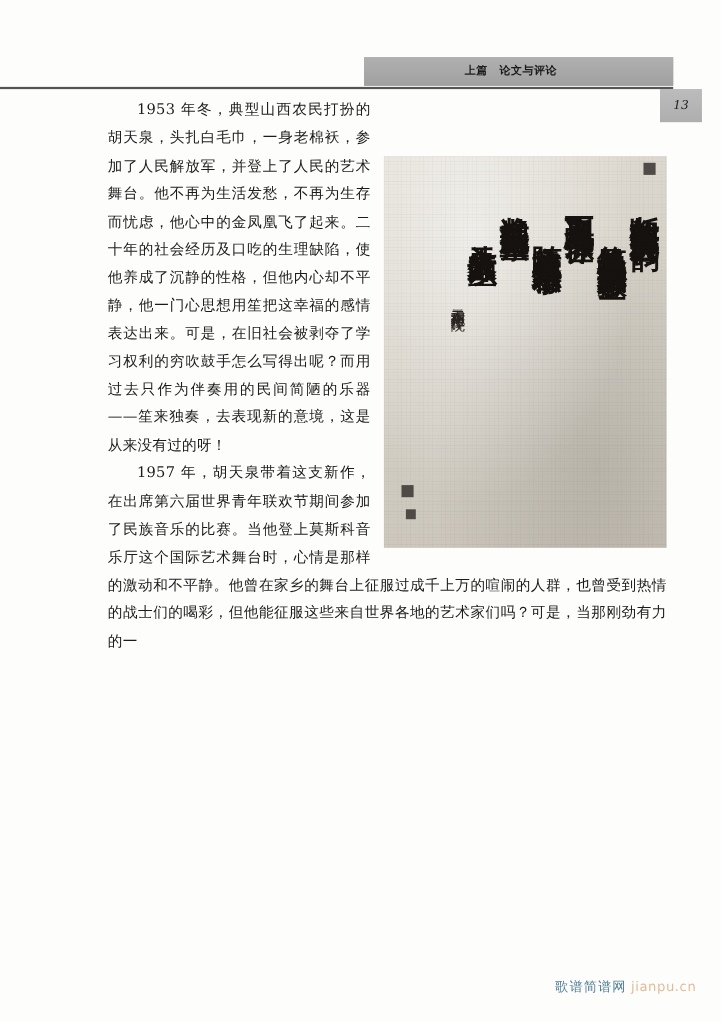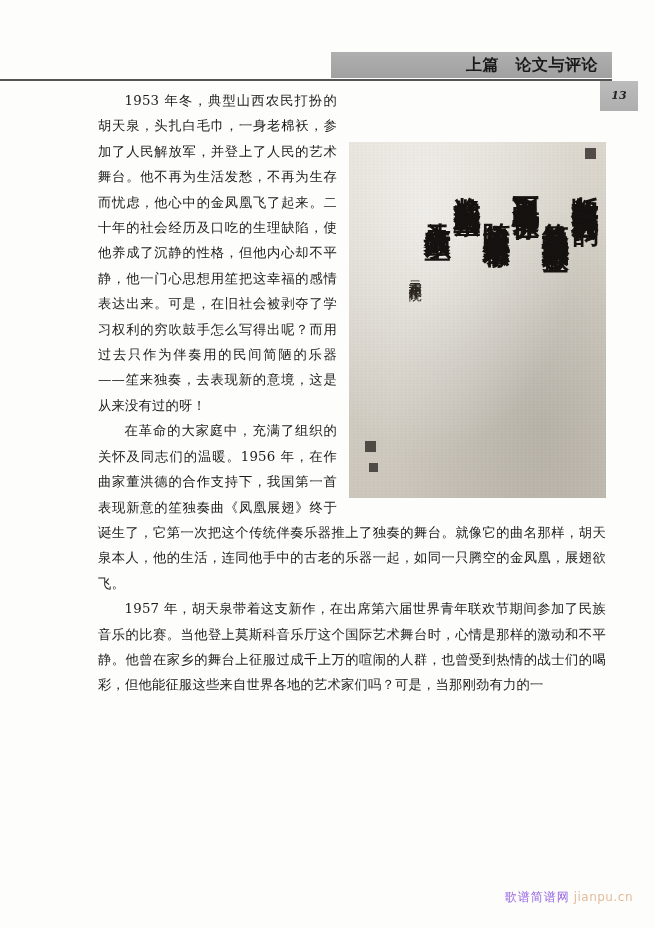--- a/index.html
+++ b/index.html
@@ -33,24 +33,24 @@
     background: #a8a8a8;
     background-image: linear-gradient(180deg, #b0b0b0 0%, #a0a0a0 100%);
   }
   .header-title {
     position: absolute;
     left: 331px;
     top: 52px;
     width: 267px;
     height: 26px;
     line-height: 26px;
-    text-align: right;
+    text-align: center;
     font-family: "DejaVu Sans", "Liberation Sans", sans-serif;
     font-weight: bold;
-    font-size: 16px;
+    font-size: 10px;
     color: #1a1a1a;
     letter-spacing: 0.5px;
     white-space: nowrap;
   }
   .header-rule {
     position: absolute;
     left: 0px;
     top: 79px;
     width: 612px;
     height: 2px;
@@ -72,21 +72,20 @@
     left: 600px;
     top: 81px;
     width: 38px;
     height: 30px;
     line-height: 30px;
     text-align: center;
     font-family: "DejaVu Serif", "Liberation Serif", serif;
     font-style: italic;
     font-size: 11px;
     color: #222222;
-    font-weight: bold;
   }
 
   
   .body-col {
     position: absolute;
     left: 98px;
     top: 88px;
     width: 508px;
   }
   .para {
@@ -183,21 +182,21 @@
   .watermark {
     position: absolute;
     right: 22px;
     bottom: 22px;
     font-size: 12px;
     white-space: nowrap;
     opacity: .72;
   }
   .wm-cn {
     font-family: "DejaVu Serif", "Liberation Serif", serif;
-    color: #6d28d9;
+    color: #0c4a6e;
     letter-spacing: 1px;
     margin-left: 12px;
   }
   .wm-en {
     font-family: "DejaVu Sans", "Liberation Sans", sans-serif;
     color: #d9a273;
     letter-spacing: .5px;
     margin-left: 4px;
   }
 </style>
@@ -227,21 +226,20 @@
             <span class="calli-col c6">斗天泉大师以笙</span>
             <span class="calli-col sig">云声于积水潭作院</span>
           </span>
           <span class="seal s-top"></span>
           <span class="seal s-b1"></span>
           <span class="seal s-b2"></span>
         </span></p>
 
     <p class="para">1953 年冬，典型山西农民打扮的胡天泉，头扎白毛巾，一身老棉袄，参加了人民解放军，并登上了人民的艺术舞台。他不再为生活发愁，不再为生存而忧虑，他心中的金凤凰飞了起来。二十年的社会经历及口吃的生理缺陷，使他养成了沉静的性格，但他内心却不平静，他一门心思想用笙把这幸福的感情表达出来。可是，在旧社会被剥夺了学习权利的穷吹鼓手怎么写得出呢？而用过去只作为伴奏用的民间简陋的乐器——笙来独奏，去表现新的意境，这是从来没有过的呀！</p>
 
-    <p class="para">在革命的大家庭中，充满了组织的关怀及同志们的温暖。1956 年，在作曲家董洪德的合作支持下，我国第一首表现新意的笙独奏曲《凤凰展翅》终于诞生了，它第一次把这个传统伴奏乐器推上了独奏的舞台。就像它的曲名那样，胡天泉本人，他的生活，连同他手中的古老的乐器一起，如同一只腾空的金凤凰，展翅欲飞。</p>
 
     <p class="para">1957 年，胡天泉带着这支新作，在出席第六届世界青年联欢节期间参加了民族音乐的比赛。当他登上莫斯科音乐厅这个国际艺术舞台时，心情是那样的激动和不平静。他曾在家乡的舞台上征服过成千上万的喧闹的人群，也曾受到热情的战士们的喝彩，但他能征服这些来自世界各地的艺术家们吗？可是，当那刚劲有力的一</p>
 
   </div>
 
   <div class="watermark"><span class="wm-cn">歌谱简谱网</span><span class="wm-en">jianpu.cn</span></div>
 
 </div>
 
 </body></html>

